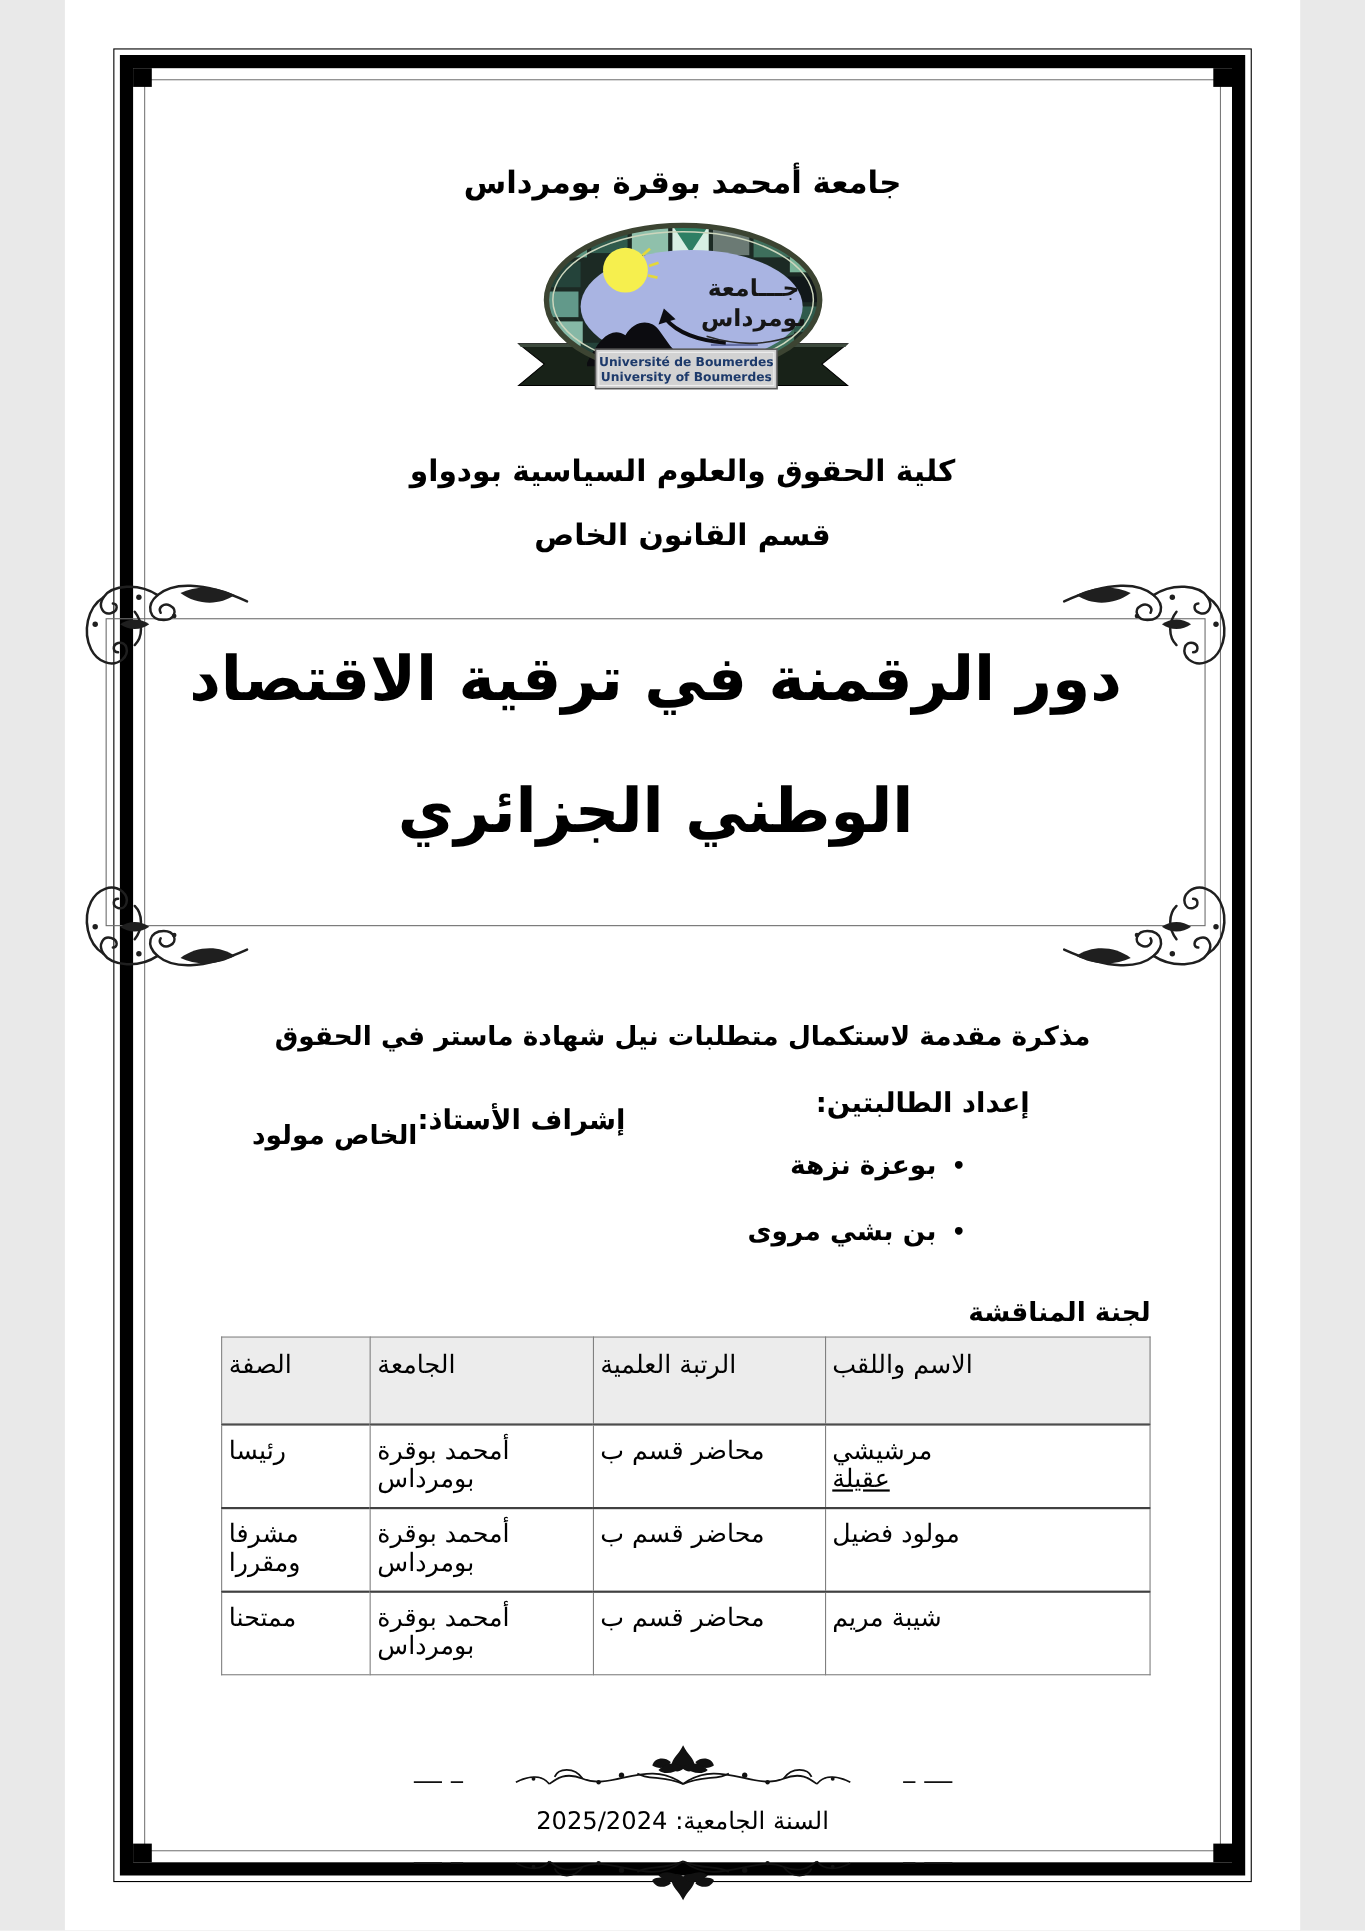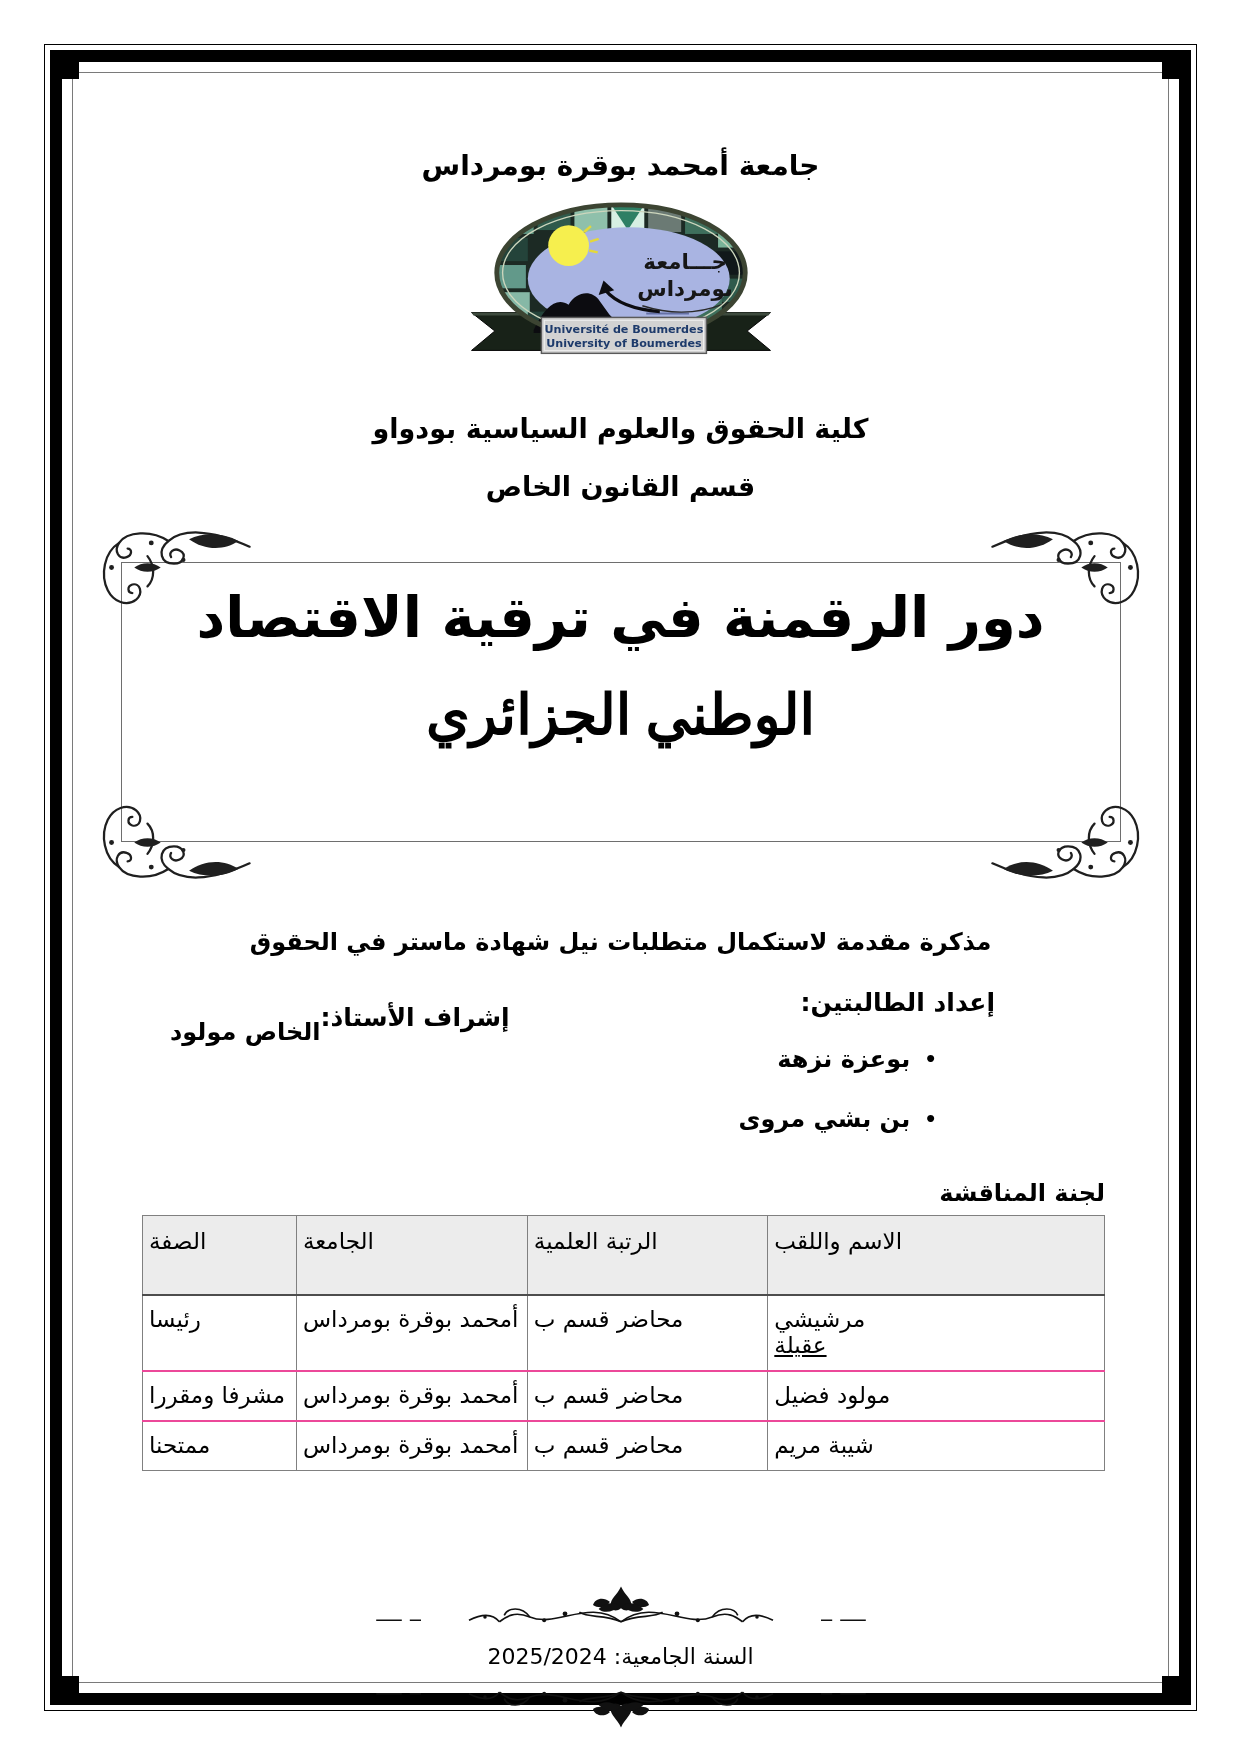--- a/index.html
+++ b/index.html
@@ -1,17 +1,17 @@
 <!DOCTYPE html>
 <html dir="rtl" lang="ar"><head>
 <meta charset="utf-8">
 <style>
   html,body{margin:0;padding:0;background:#e9e9e9;}
   body{font-family:"DejaVu Sans",sans-serif;color:#000;}
-  .page{position:relative;width:1241px;height:1755px;margin:0 auto;background:#fff;overflow:hidden;}
+  .page{position:relative;width:1123px;height:1755px;margin:0 auto;background:#fff;overflow:hidden;}
 
   
   .frame-a{position:absolute;inset:44px;border:1px solid #000;pointer-events:none;}
   .frame-b{position:absolute;inset:50px;border:12px solid #000;pointer-events:none;}
   .frame-c{position:absolute;inset:72px;border:1px solid #7a7a7a;pointer-events:none;}
   .corner-sq{position:absolute;width:17px;height:17px;background:#000;pointer-events:none;}
   .sq-tl{top:62px;left:62px;} .sq-tr{top:62px;right:62px;}
   .sq-bl{bottom:62px;left:62px;} .sq-br{bottom:62px;right:62px;}
 
   
@@ -23,21 +23,21 @@
 
   
   .title-frame{position:relative;width:1012px;height:318px;margin:42px auto 0;}
   .tf-rect{position:absolute;top:16px;bottom:22px;left:6px;right:6px;border:1px solid #6e6e6e;}
   .tf-orn{position:absolute;width:168px;height:104px;}
   .tf-tl{top:-22px;left:-26px;}
   .tf-tr{top:-22px;right:-26px;transform:scaleX(-1);}
   .tf-bl{bottom:-22px;left:-26px;transform:scaleY(-1);}
   .tf-br{bottom:-22px;right:-26px;transform:scale(-1,-1);}
   .big-title{position:relative;margin:0;padding-top:44px;font-size:56px;font-weight:bold;line-height:1;white-space:nowrap;}
-  .big-title .l2{display:block;margin-top:41px;font-family:Liberation Serif, serif;}
+  .big-title .l2{display:block;margin-top:64px;}
 
   .memo{margin:62px 0 0;font-size:24px;font-weight:bold;line-height:32px;}
   .spec{margin:26px 0 0;font-size:24px;font-weight:bold;line-height:32px;}
 
   
   .people-row{display:flex;justify-content:space-between;align-items:flex-start;
               padding:0 166px 0 90px;margin-top:30px;text-align:right;}
   .col-label{font-size:25px;font-weight:bold;white-space:nowrap;}
   .students{list-style:none;margin:28px 58px 0 0;padding:0;}
   .students li{display:flex;align-items:center;margin-bottom:32px;font-size:24px;font-weight:bold;white-space:nowrap;}
@@ -46,21 +46,21 @@
   .sup-col{display:flex;align-items:center;justify-content:center;}
   .sup-name{margin-top:30px;font-size:24px;font-weight:bold;white-space:nowrap;}
 
   
   .committee-label{margin:14px 56px 0 0;text-align:right;font-size:24px;font-weight:bold;}
   .table-wrap{margin:8px 56px 0 62px;}
   table.committee{width:100%;border-collapse:collapse;table-layout:fixed;
                   font-size:23px;direction:rtl;}
   table.committee th,table.committee td{border:1px solid #808080;vertical-align:top;padding:10px 6px 12px;text-align:left;}
   table.committee thead th{background:#ececec;font-weight:normal;padding:12px 6px 40px;border-bottom:2px solid #4d4d4d;}
-  table.committee td{border-top:2px solid #ec4899;}
+  table.committee td{border-top:2px solid #404040;}
   td.cell-name{padding-bottom:44px;}
   .name2{display:block;text-decoration:underline;}
   .col-name{width:35%;} .col-rank{width:25%;} .col-univ{width:24%;} .col-role{width:16%;}
 
   
   .year-block{position:absolute;left:0;right:0;bottom:26px;text-align:center;}
   .divider{display:block;margin:0 auto;width:600px;height:56px;}
   .divider.flip{transform:scaleY(-1);}
   .year-text{margin:2px 0;font-size:22px;line-height:28px;}
   svg text{font-family:"DejaVu Sans",sans-serif;}

